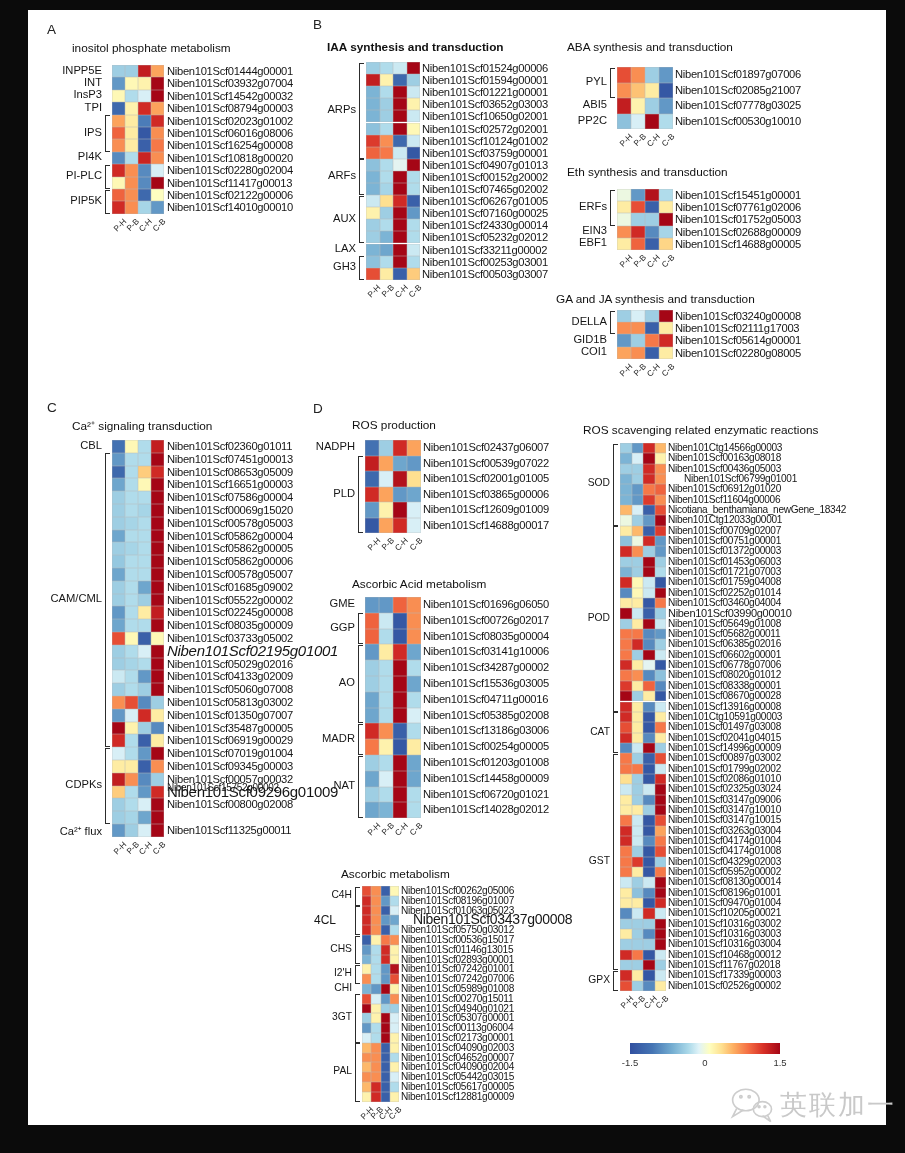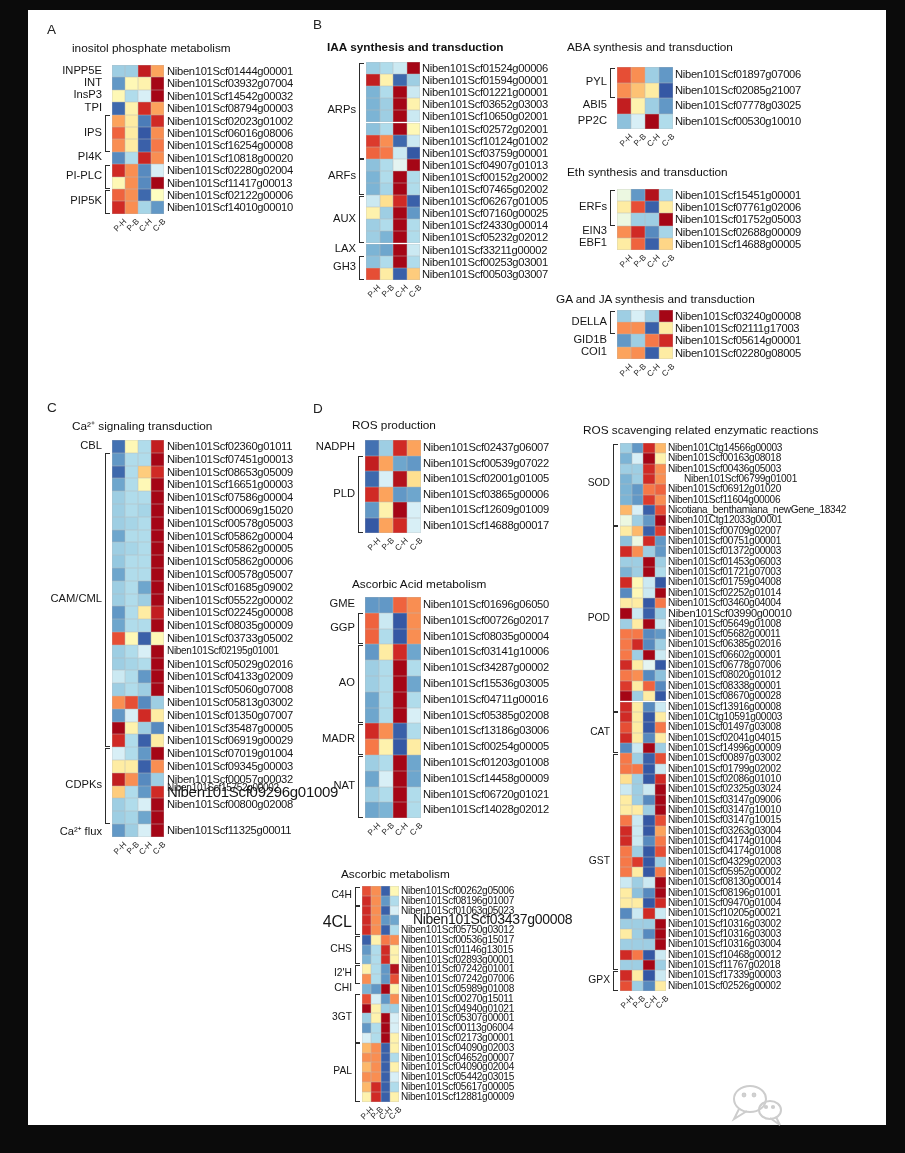--- a/index.html
+++ b/index.html
@@ -383,21 +383,21 @@
       <div class="gene-id" style="left: 139px; top: 609.2px; height: 12.8px; line-height: 12.8px; font-size: 11.2px;">Niben101Scf08035g00009</div>
       <div class="cell" style="left: 84px; top: 622px; width: 12.9px; height: 12.8px; background: rgb(230, 78, 53);"></div>
       <div class="cell" style="left: 96.9px; top: 622px; width: 12.9px; height: 12.8px; background: rgb(254, 248, 182);"></div>
       <div class="cell" style="left: 109.8px; top: 622px; width: 12.9px; height: 12.8px; background: rgb(58, 96, 169);"></div>
       <div class="cell" style="left: 122.7px; top: 622px; width: 12.9px; height: 12.8px; background: rgb(254, 248, 182);"></div>
       <div class="gene-id" style="left: 139px; top: 622px; height: 12.8px; line-height: 12.8px; font-size: 11.2px;">Niben101Scf03733g05002</div>
       <div class="cell" style="left: 84px; top: 634.8px; width: 12.9px; height: 12.8px; background: rgb(158, 206, 227);"></div>
       <div class="cell" style="left: 96.9px; top: 634.8px; width: 12.9px; height: 12.8px; background: rgb(176, 220, 235);"></div>
       <div class="cell" style="left: 109.8px; top: 634.8px; width: 12.9px; height: 12.8px; background: rgb(216, 239, 246);"></div>
       <div class="cell" style="left: 122.7px; top: 634.8px; width: 12.9px; height: 12.8px; background: rgb(165, 6, 22);"></div>
-      <div class="gene-id" style="left: 139px; top: 634.8px; height: 12.8px; line-height: 12.8px; font-size: 10px;">Niben101Scf02195g01001</div>
+      <div class="gene-id" style="left: 139px; top: 634.8px; height: 12.8px; line-height: 12.8px; font-size: 15px; font-style: italic;">Niben101Scf02195g01001</div>
       <div class="cell" style="left: 84px; top: 647.6px; width: 12.9px; height: 12.8px; background: rgb(158, 206, 227);"></div>
       <div class="cell" style="left: 96.9px; top: 647.6px; width: 12.9px; height: 12.8px; background: rgb(166, 213, 231);"></div>
       <div class="cell" style="left: 109.8px; top: 647.6px; width: 12.9px; height: 12.8px; background: rgb(176, 220, 235);"></div>
       <div class="cell" style="left: 122.7px; top: 647.6px; width: 12.9px; height: 12.8px; background: rgb(165, 6, 22);"></div>
       <div class="gene-id" style="left: 139px; top: 647.6px; height: 12.8px; line-height: 12.8px; font-size: 11.2px;">Niben101Scf05029g02016</div>
       <div class="cell" style="left: 84px; top: 660.4px; width: 12.9px; height: 12.8px; background: rgb(203, 233, 242);"></div>
       <div class="cell" style="left: 96.9px; top: 660.4px; width: 12.9px; height: 12.8px; background: rgb(176, 220, 235);"></div>
       <div class="cell" style="left: 109.8px; top: 660.4px; width: 12.9px; height: 12.8px; background: rgb(98, 152, 198);"></div>
       <div class="cell" style="left: 122.7px; top: 660.4px; width: 12.9px; height: 12.8px; background: rgb(165, 6, 22);"></div>
       <div class="gene-id" style="left: 139px; top: 660.4px; height: 12.8px; line-height: 12.8px; font-size: 11.2px;">Niben101Scf04133g02009</div>
@@ -699,21 +699,21 @@
       <div class="cell" style="left: 352.6px; top: 1072px; width: 9.3px; height: 9.8px; background: rgb(58, 96, 169);"></div>
       <div class="cell" style="left: 361.9px; top: 1072px; width: 9.3px; height: 9.8px; background: rgb(176, 220, 235);"></div>
       <div class="gene-id" style="left: 373px; top: 1072px; height: 9.8px; line-height: 9.8px; font-size: 10.1px;">Niben101Scf05617g00005</div>
       <div class="cell" style="left: 334px; top: 1081.8px; width: 9.3px; height: 9.8px; background: rgb(254, 242, 173);"></div>
       <div class="cell" style="left: 343.3px; top: 1081.8px; width: 9.3px; height: 9.8px; background: rgb(208, 42, 37);"></div>
       <div class="cell" style="left: 352.6px; top: 1081.8px; width: 9.3px; height: 9.8px; background: rgb(58, 96, 169);"></div>
       <div class="cell" style="left: 361.9px; top: 1081.8px; width: 9.3px; height: 9.8px; background: rgb(254, 242, 173);"></div>
       <div class="gene-id" style="left: 373px; top: 1081.8px; height: 9.8px; line-height: 9.8px; font-size: 10.1px;">Niben101Scf12881g00009</div>
       <div class="group-label" style="left: 134px; width: 190px; top: 878.796px; font-size: 10.3px;">C4H</div>
       <div class="bracket" style="left: 327px; top: 876.5px; height: 17.1px;"></div>
-      <div class="group-label" style="left: 134px; width: 190px; top: 903.296px; font-size: 16px;">4CL</div>
+      <div class="group-label" style="left: 118px; width: 190px; top: 903.296px; font-size: 12px;">4CL</div>
       <div class="bracket" style="left: 327px; top: 896.1px; height: 26.9px;"></div>
       <div class="group-label" style="left: 134px; width: 190px; top: 932.696px; font-size: 10.3px;">CHS</div>
       <div class="bracket" style="left: 327px; top: 925.5px; height: 26.9px;"></div>
       <div class="group-label" style="left: 134px; width: 190px; top: 957.196px; font-size: 10.3px;">I2'H</div>
       <div class="bracket" style="left: 327px; top: 954.9px; height: 17.1px;"></div>
       <div class="group-label" style="left: 134px; width: 190px; top: 971.896px; font-size: 10.3px;">CHI</div>
       <div class="group-label" style="left: 134px; width: 190px; top: 1001.3px; font-size: 10.3px;">3GT</div>
       <div class="bracket" style="left: 327px; top: 984.3px; height: 46.5px;"></div>
       <div class="group-label" style="left: 134px; width: 190px; top: 1055.2px; font-size: 10.3px;">PAL</div>
       <div class="bracket" style="left: 327px; top: 1033.3px; height: 56.3px;"></div>
@@ -996,28 +996,35 @@
       <div class="group-label" style="left: 392px; width: 190px; top: 844.766px; font-size: 10.3px;">GST</div>
       <div class="bracket" style="left: 585px; top: 743.7px; height: 214.64px;"></div>
       <div class="group-label" style="left: 392px; width: 190px; top: 963.676px; font-size: 10.3px;">GPX</div>
       <div class="bracket" style="left: 585px; top: 960.84px; height: 18.18px;"></div>
       <div class="col-label" style="right: 256.952px; top: 984.02px;">P-H</div>
       <div class="col-label" style="right: 245.352px; top: 984.02px;">P-B</div>
       <div class="col-label" style="right: 233.752px; top: 984.02px;">C-H</div>
       <div class="col-label" style="right: 222.152px; top: 984.02px;">C-B</div>
     </div>
 
+  <div class="legend">
+    <div class="legend-bar"></div>
+    <span class="legend-tick" style="left:0">-1.5</span>
+    <span class="legend-tick" style="left:50%">0</span>
+    <span class="legend-tick" style="left:100%">1.5</span>
+  </div>
 
   <div class="watermark">
     <svg width="58" height="46" viewBox="0 0 58 46">
       <g fill="none" stroke="#cdcdcd" stroke-width="2">
         <ellipse cx="24" cy="17" rx="16" ry="13"></ellipse>
         <path d="M13 27 L8 37 L21 29"></path>
         <ellipse cx="44" cy="28" rx="11" ry="9"></ellipse>
         <path d="M50 35 L54 43 L44 36"></path>
         <circle cx="18" cy="13" r="1.4"></circle>
         <circle cx="28" cy="13" r="1.4"></circle>
         <circle cx="40" cy="25" r="1.1"></circle>
         <circle cx="47" cy="25" r="1.1"></circle>
       </g>
     </svg>
+    <span class="watermark-text">英联加一</span>
   </div>
 </div>
 
 </body></html>

